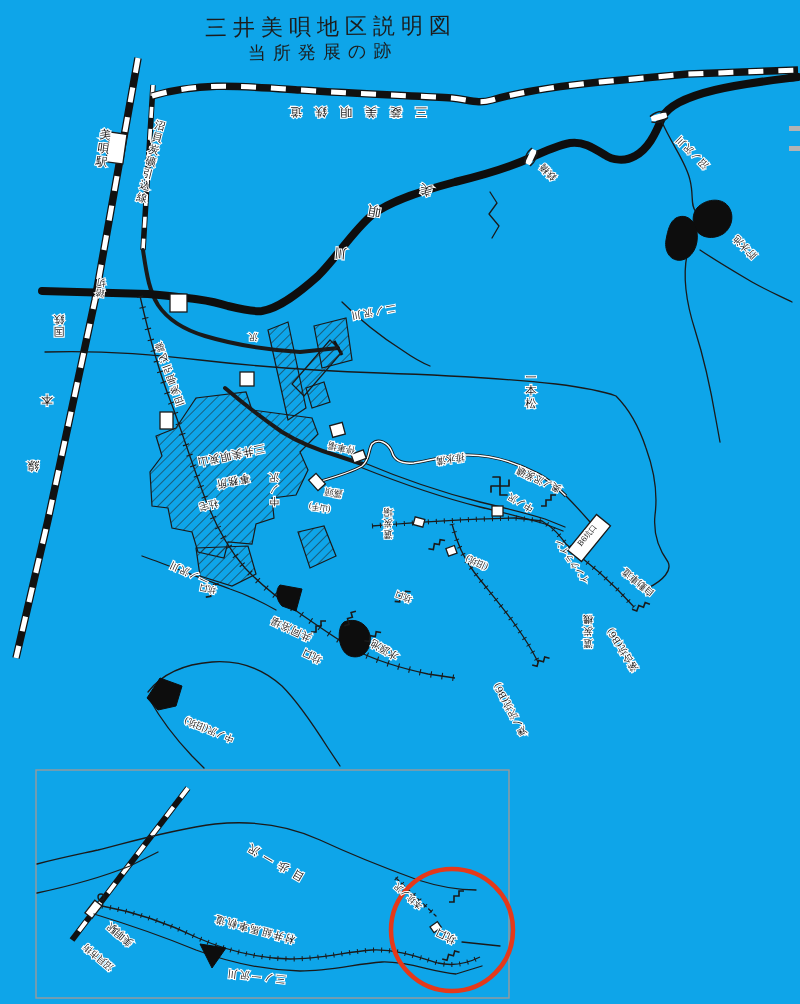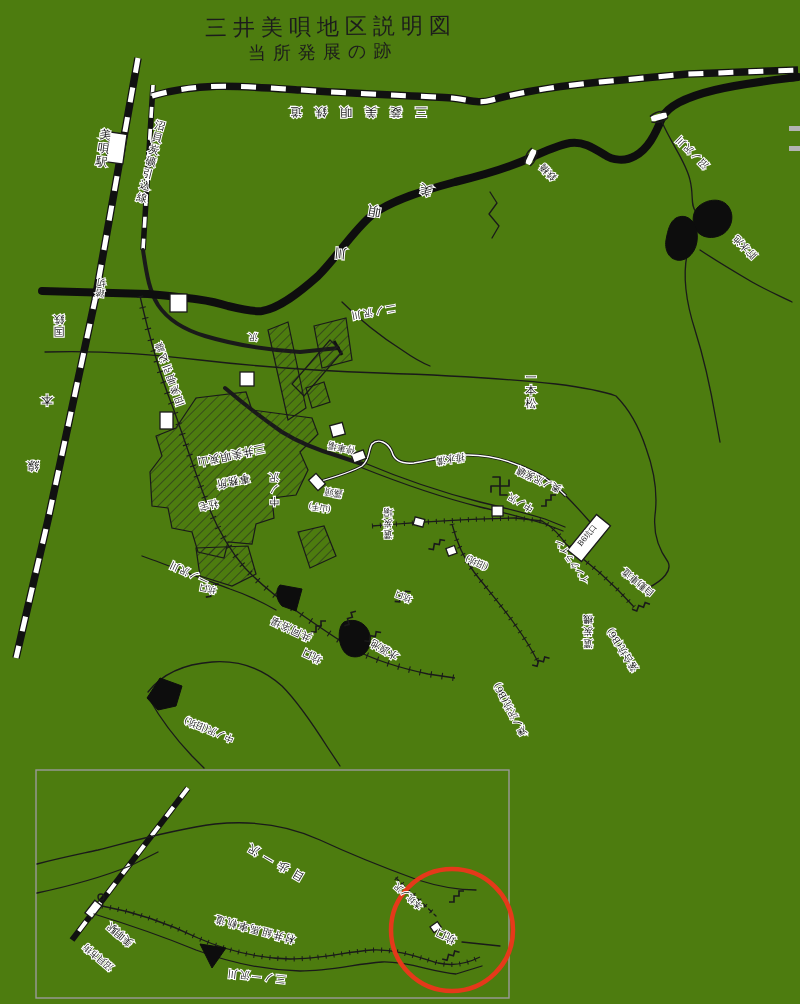--- a/index.html
+++ b/index.html
@@ -1,16 +1,16 @@
 <!DOCTYPE html>
 <html><head>
 <meta charset="utf-8">
 <style>
   html,body{margin:0;padding:0;background:#e9e9e9;}
-  .stage{position:relative;width:800px;height:1004px;background:#4d7c0f;overflow:hidden;
+  .stage{position:relative;width:800px;height:1004px;background:#0ea5e9;overflow:hidden;
          font-family:"DejaVu Serif","Liberation Serif",serif;}
   .title{position:absolute;left:205px;top:12px;font-size:22px;letter-spacing:6px;color:#1c1c1c;
          transform:rotate(-0.6deg);white-space:nowrap;}
   .subtitle{position:absolute;left:248px;top:40px;font-size:18px;letter-spacing:7px;color:#1c1c1c;
          transform:rotate(-1deg);white-space:nowrap;}
   svg{position:absolute;left:0;top:0;}
   .ink{stroke:#1a1a1a;fill:none;stroke-linecap:round;stroke-linejoin:round;}
   .thin{stroke:#1a1a1a;stroke-width:1.3;fill:none;stroke-linecap:round;stroke-linejoin:round;}
   .river{stroke:#0e0e0e;stroke-width:8;fill:none;stroke-linecap:round;stroke-linejoin:round;}
   .rail-b{stroke:#111;stroke-width:7.5;fill:none;}

